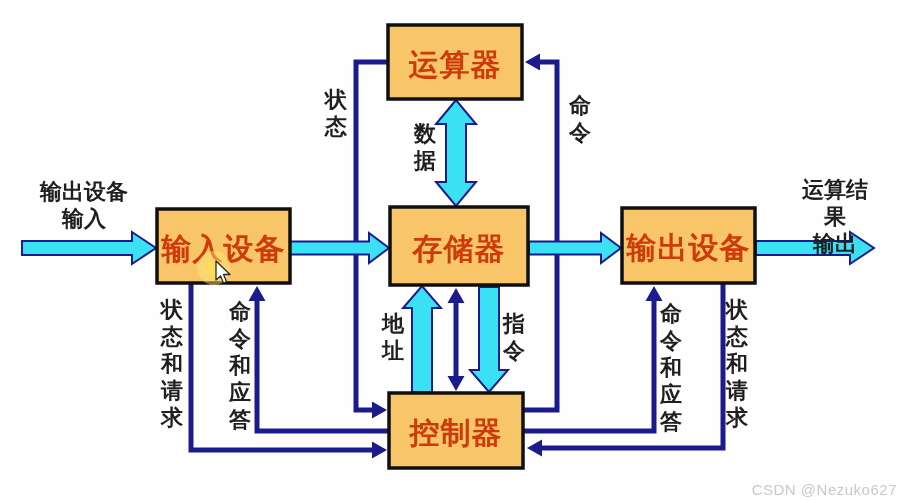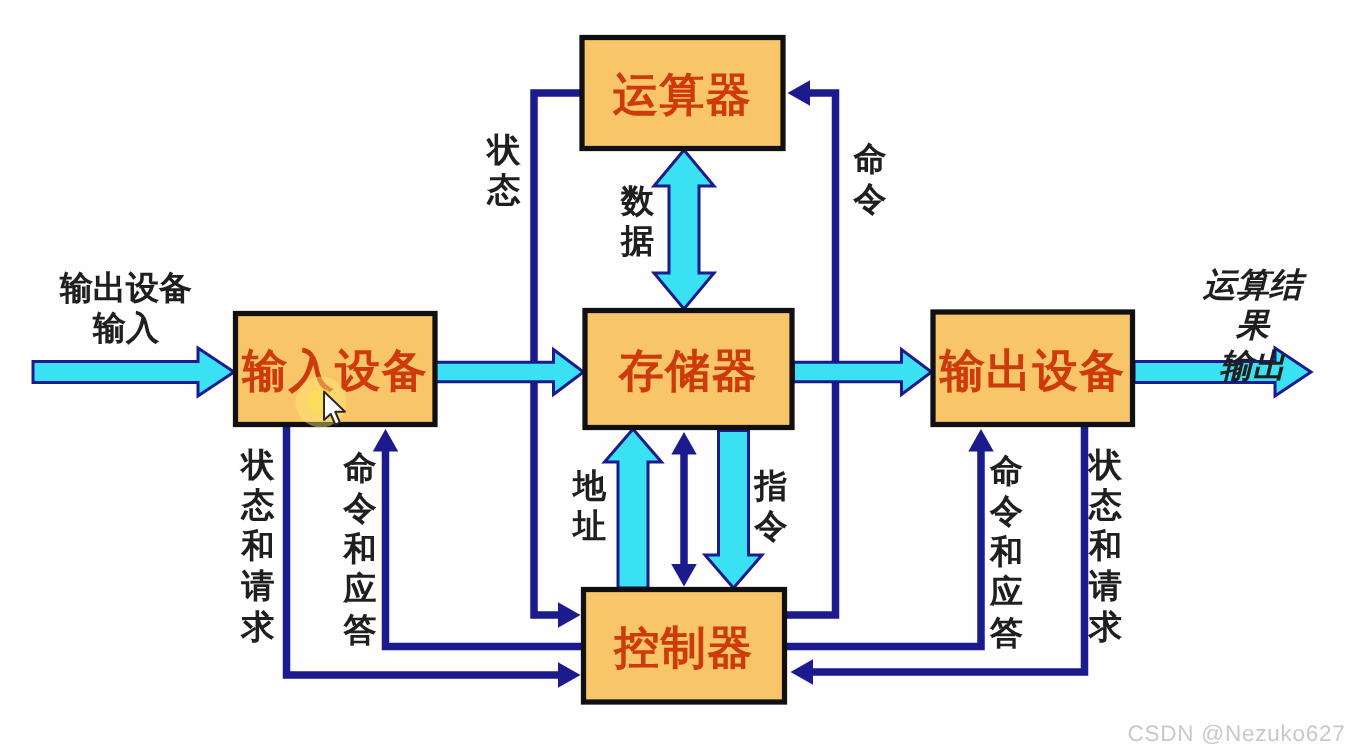--- a/index.html
+++ b/index.html
@@ -70,21 +70,21 @@
       <text x="688.5" y="247.5" text-anchor="middle" dominant-baseline="central" fill="#cd3a0c" font-size="30" font-weight="bold" letter-spacing="1">输出设备</text>
       <rect x="389" y="393" width="134" height="75" fill="#f8c568" stroke="#101010" stroke-width="3.5"></rect>
       <text x="456" y="432.5" text-anchor="middle" dominant-baseline="central" fill="#cd3a0c" font-size="30" font-weight="bold" letter-spacing="1">控制器</text>
       <circle cx="214" cy="268" r="17" fill="#ffe87a" opacity="0.45"></circle>
       <circle cx="214" cy="268" r="9" fill="#ffdf4d" opacity="0.6"></circle>
       <polygon points="216,261 216,280 220.5,276 223.5,283 226.5,281.5 223.5,274.5 230,274.5" fill="#ffffff" stroke="#2a2a2a" stroke-width="1.3" stroke-linejoin="round"></polygon>
     </svg>
   <div id="labels">
       <div class="lbl" style="left: 84px; top: 178px;">输出设备
 输入</div>
-      <div class="lbl" style="left: 835px; top: 176px; font-style: italic;">运算结果
+      <div class="lbl" style="left: 835px; top: 176px;">运算结果
 输出</div>
       <div class="lbl" style="left: 336px; top: 86px;">状
 态</div>
       <div class="lbl" style="left: 580px; top: 92px;">命
 令</div>
       <div class="lbl" style="left: 425px; top: 120px;">数
 据</div>
       <div class="lbl" style="left: 393px; top: 310px;">地
 址</div>
       <div class="lbl" style="left: 514px; top: 310px;">指

